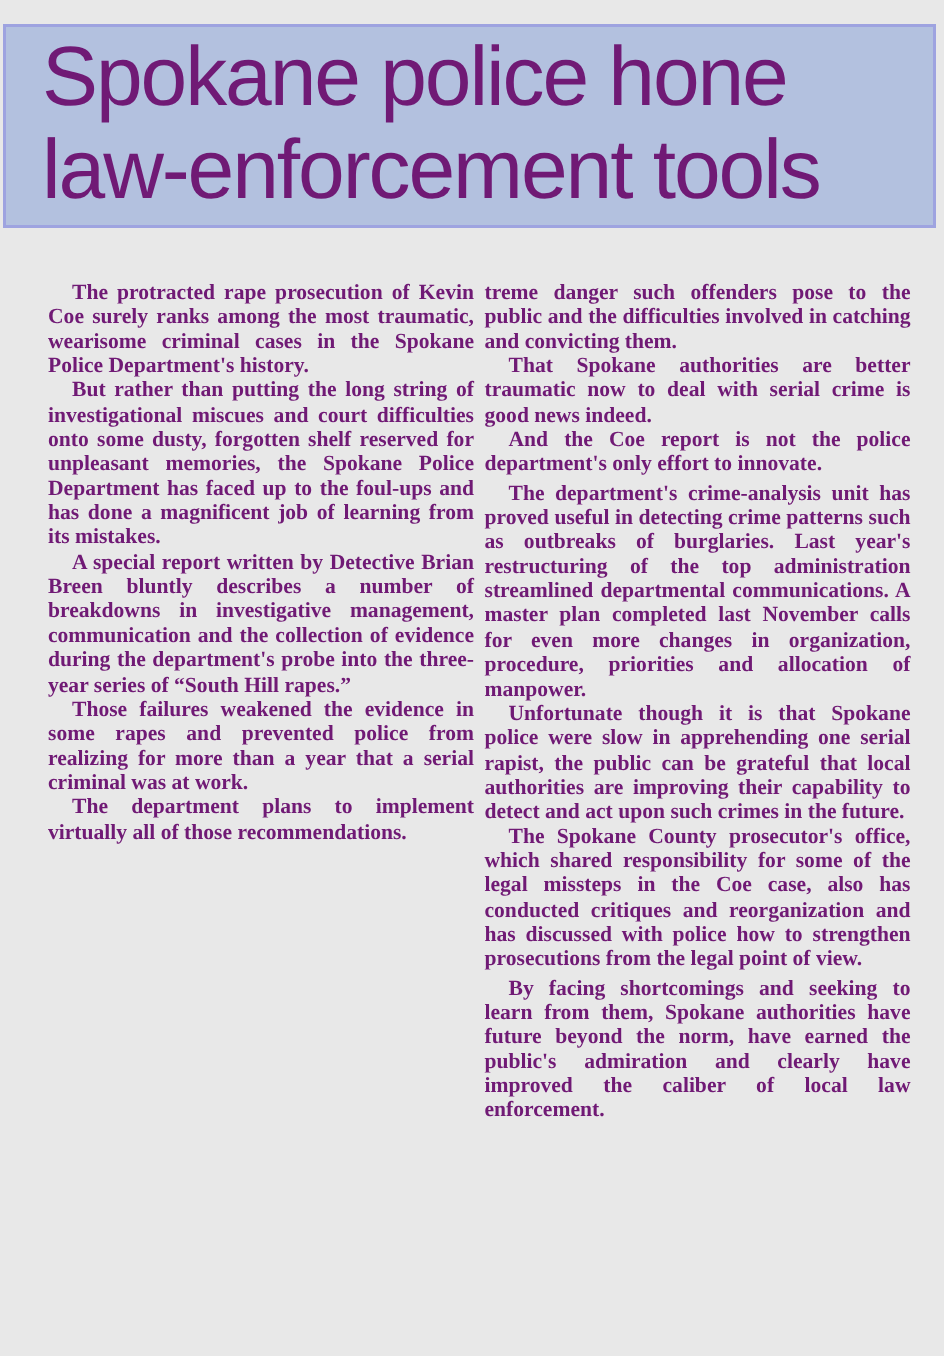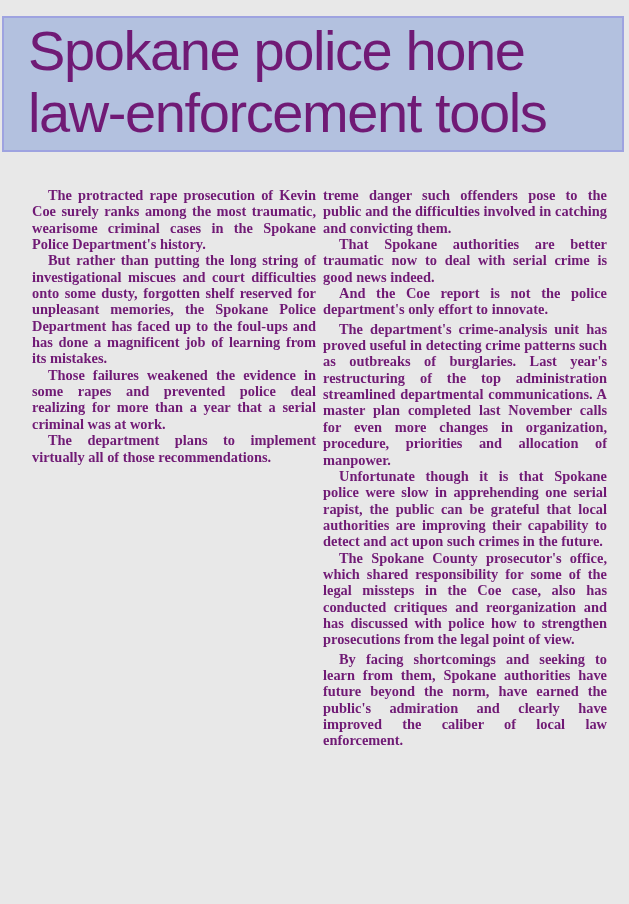--- a/index.html
+++ b/index.html
@@ -71,21 +71,22 @@
   <h1 class="headline">
     <span>Spokane police hone</span>
     <span>law-enforcement tools</span>
   </h1>
 </div>
 
 <div class="columns">
   <div class="col col-left">
     <p class="first">The protracted rape prosecution of Kevin Coe surely ranks among the most traumatic, wearisome criminal cases in the Spokane Police Department's history.</p>
     <p>But rather than putting the long string of investigational miscues and court difficulties onto some dusty, forgotten shelf reserved for unpleasant memories, the Spokane Police Department has faced up to the foul-ups and has done a magnificent job of learning from its mistakes.</p>
-    <p>Those failures weakened the evidence in some rapes and prevented police deal realizing for more than a year that a serial criminal was at work.</p>
+    <p>A special report written by Detective Brian Breen bluntly describes a number of breakdowns in investigative management, communication and the collection of evidence during the department's probe into the three-year series of “South Hill rapes.”</p>
+    <p>Those failures weakened the evidence in some rapes and prevented police from realizing for more than a year that a serial criminal was at work.</p>
     <p>The department plans to implement virtually all of those recommendations.</p>
   </div>
   <div class="col col-right">
     <p class="cont">treme danger such offenders pose to the public and the difficulties involved in catching and convicting them.</p>
     <p>That Spokane authorities are better traumatic now to deal with serial crime is good news indeed.</p>
     <p>And the Coe report is not the police department's only effort to innovate.</p>
     <p class="gap">The department's crime-analysis unit has proved useful in detecting crime patterns such as outbreaks of burglaries. Last year's restructuring of the top administration streamlined departmental communications. A master plan completed last November calls for even more changes in organization, procedure, priorities and allocation of manpower.</p>
     <p>Unfortunate though it is that Spokane police were slow in apprehending one serial rapist, the public can be grateful that local authorities are improving their capability to detect and act upon such crimes in the future.</p>
     <p>The Spokane County prosecutor's office, which shared responsibility for some of the legal missteps in the Coe case, also has conducted critiques and reorganization and has discussed with police how to strengthen prosecutions from the legal point of view.</p>
     <p class="gap">By facing shortcomings and seeking to learn from them, Spokane authorities have future beyond the norm, have earned the public's admiration and clearly have improved the caliber of local law enforcement.</p>

